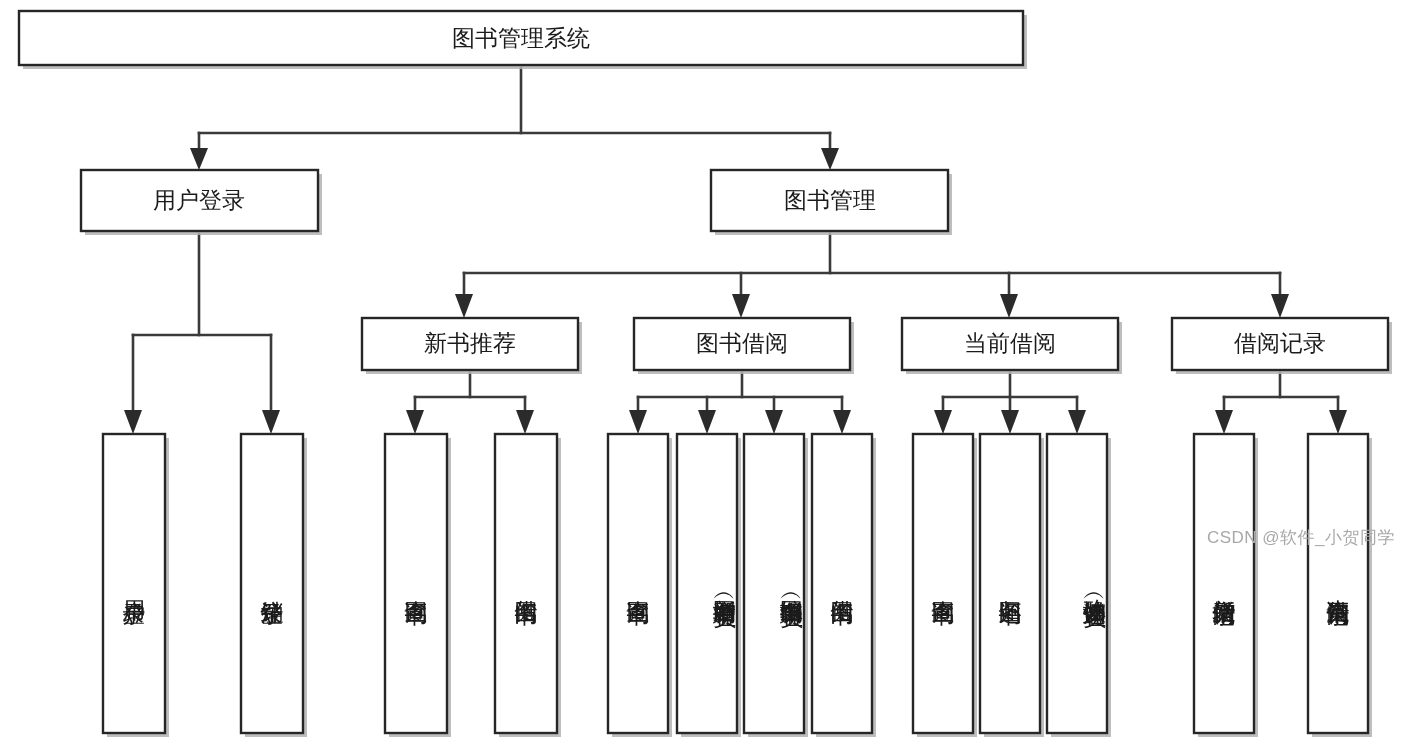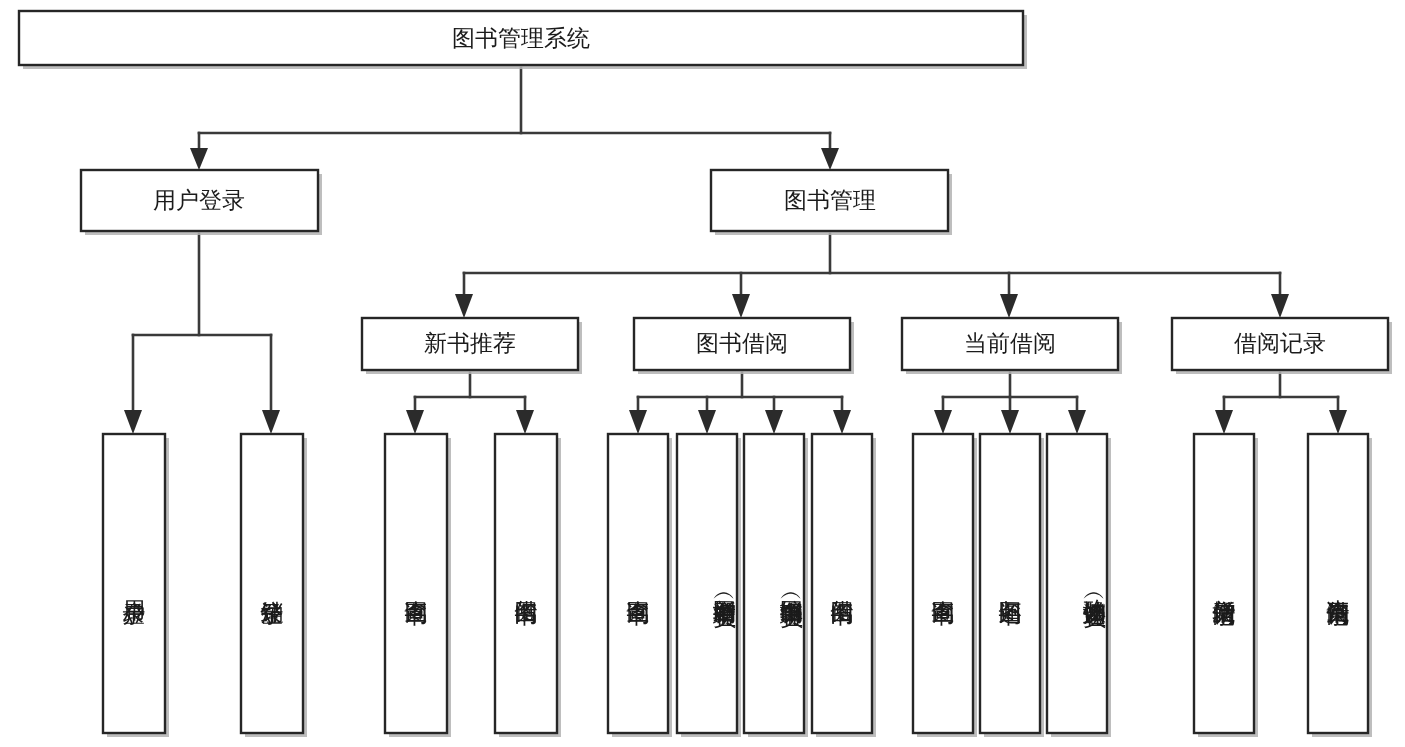--- a/index.html
+++ b/index.html
@@ -245,14 +245,15 @@
   <div class="leaf-label-wrap" style="left:744px; top:438px; width:60px; height:295px; align-items:flex-start;">编辑图书（管理员）</div>
   <div class="leaf-label-wrap" style="left:812px; top:434px; width:60px; height:299px;">借阅图书</div>
 
   <div class="leaf-label-wrap" style="left:913px; top:434px; width:60px; height:299px;">查询图书</div>
   <div class="leaf-label-wrap" style="left:980px; top:434px; width:60px; height:299px;">归还图书</div>
   <div class="leaf-label-wrap" style="left:1047px; top:438px; width:60px; height:295px; align-items:flex-start;">确认归还（管理员）</div>
 
   <div class="leaf-label-wrap" style="left:1194px; top:434px; width:60px; height:299px;">新增借阅记录</div>
   <div class="leaf-label-wrap" style="left:1308px; top:434px; width:60px; height:299px;">查询借阅记录</div>
 
+  <div class="watermark">CSDN @软件_小贺同学</div>
 
 </div>
 
 </body></html>

